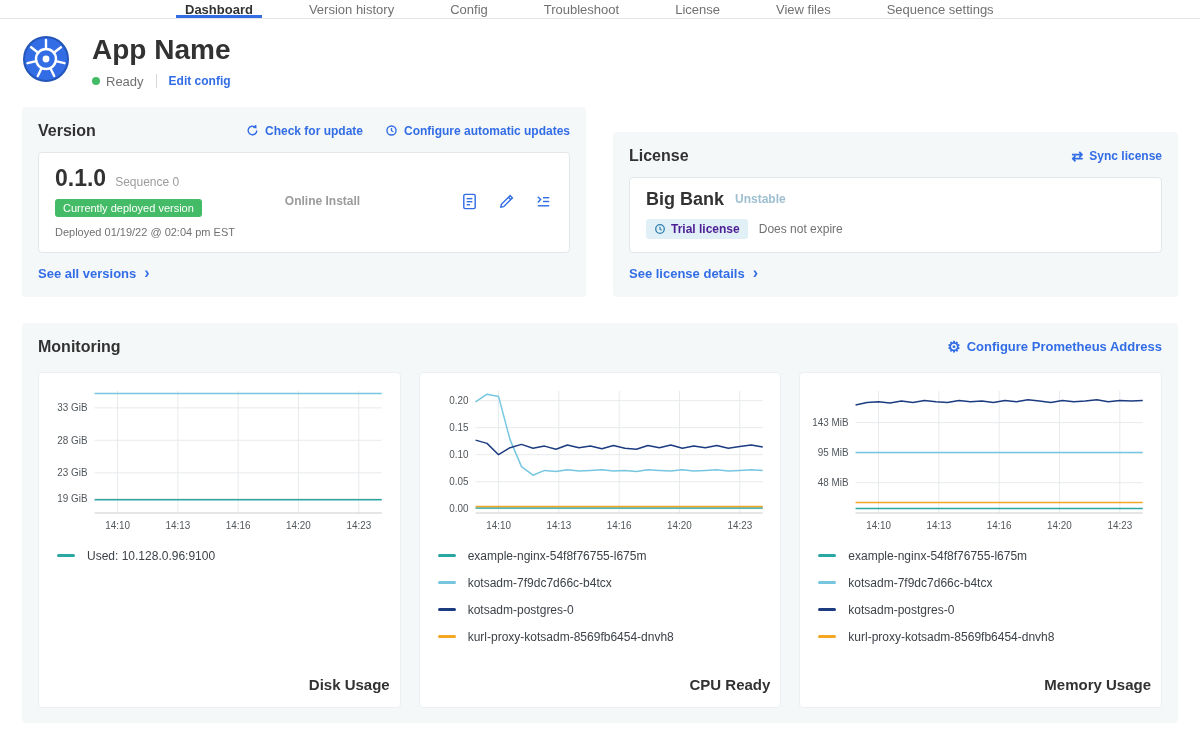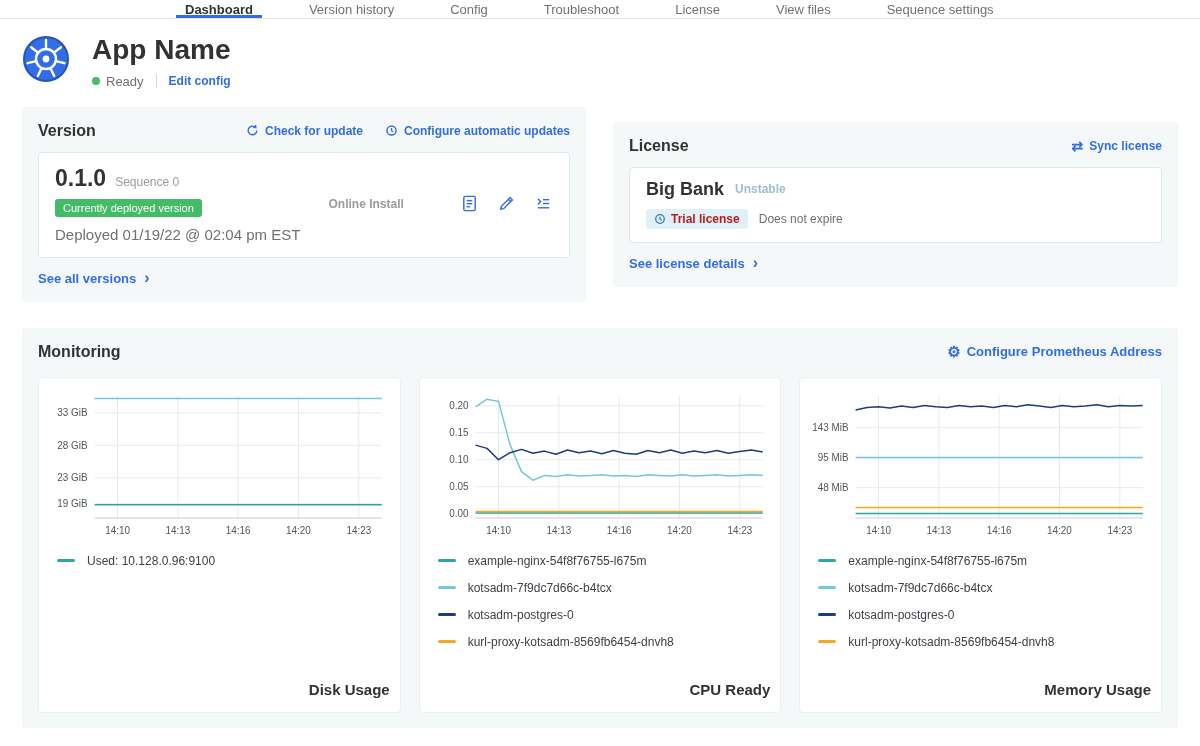--- a/index.html
+++ b/index.html
@@ -19,51 +19,51 @@
   .head-text { margin-left:22px; }
   .app-title { font-size:28px; font-weight:bold; color:#323232; line-height:1.1; }
   .status-row { display:flex; align-items:center; margin-top:8px; font-size:13px; color:#717171; }
   .dot { width:8px; height:8px; border-radius:50%; background:#44bb66; margin-right:6px; }
   .vdiv { width:1px; height:14px; background:#d5d9db; margin:0 12px; }
   .blue-link { color:#326de6; font-weight:bold; text-decoration:none; cursor:pointer;
     display:inline-flex; align-items:center; gap:6px; font-size:12px; }
   .blue-link.md { font-size:13px; }
 
   
-  .cards-row { display:flex; align-items:center; gap:27px; padding:0 22px; margin-top:4px; }
+  .cards-row { display:flex; align-items:flex-end; gap:27px; padding:0 22px; margin-top:4px; }
   .panel { background:#f5f8f9; border-radius:4px; padding:15px 16px; }
   .panel-head { display:flex; align-items:center; justify-content:space-between; }
   .panel-title { font-size:16px; font-weight:bold; color:#323232; }
   .head-links { display:flex; align-items:center; gap:22px; }
   .white-card { background:#fff; border:1px solid #e3e7e9; border-radius:4px; margin-top:12px; }
 
   
   .version-panel { width:564px; }
   .version-inner { display:flex; align-items:center; padding:12px 16px 14px; }
   .ver-line { display:flex; align-items:baseline; }
   .ver-num { font-size:23px; font-weight:bold; color:#323232; }
   .seq { font-size:12px; color:#9b9b9b; margin-left:9px; }
   .green-badge { display:inline-block; background:#44bb66; color:#fff; font-size:11px;
     padding:3px 8px; border-radius:3px; margin-top:7px; }
-  .deployed { font-size:15px; color:#717171; margin-top:9px; }
+  .deployed { font-size:11px; color:#717171; margin-top:9px; }
   .install-type { font-size:12px; color:#9b9b9b; font-weight:bold; margin:0 auto; }
   .ver-icons { display:flex; align-items:center; gap:18px; margin-left:auto; }
   .ver-icons .icon-btn { cursor:pointer; line-height:0; }
   .see-link { margin-top:13px; font-size:13px; }
   .chev { font-size:16px; line-height:0.8; margin-left:2px; font-weight:bold; }
 
   
   .license-panel { width:565px; }
   .license-inner { padding:11px 16px 13px; }
   .lic-row1 { display:flex; align-items:center; }
   .lic-name { font-size:18px; font-weight:bold; color:#323232; }
   .lic-channel { font-size:12px; font-weight:bold; color:#9dbfd1; margin-left:11px; }
   .lic-row2 { display:flex; align-items:center; margin-top:9px; }
   .trial-badge { display:inline-flex; align-items:center; gap:5px; background:#e1f0f6;
-    color:#b91c1c; font-size:12px; font-weight:bold; padding:3px 8px; border-radius:3px; }
+    color:#4c1d95; font-size:12px; font-weight:bold; padding:3px 8px; border-radius:3px; }
   .no-expire { font-size:12px; color:#717171; margin-left:11px; }
 
   
   .monitoring { margin:26px 22px 0; }
   .charts-row { display:flex; gap:18px; margin-top:16px; }
   .chart-card { flex:1; height:336px; background:#fff; border:1px solid #eceff1;
     border-radius:4px; padding:12px 10px 14px; display:flex; flex-direction:column; }
   .chart-svg { width:100%; height:150px; display:block; }
   .tk { font-size:10px; fill:#50565b; font-family:"Liberation Sans", sans-serif; }
   .legend { margin-top:14px; }

